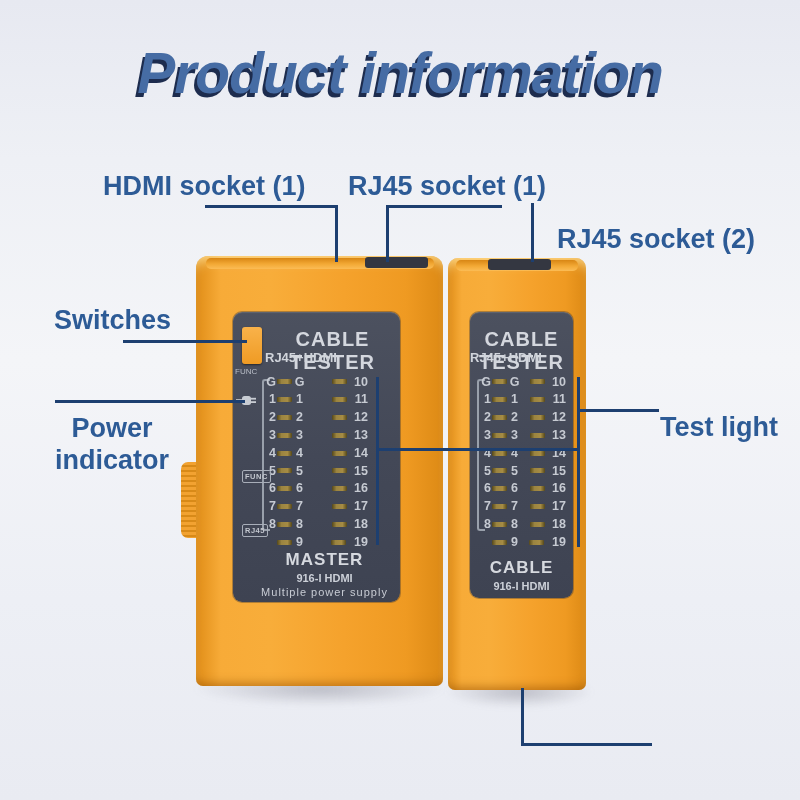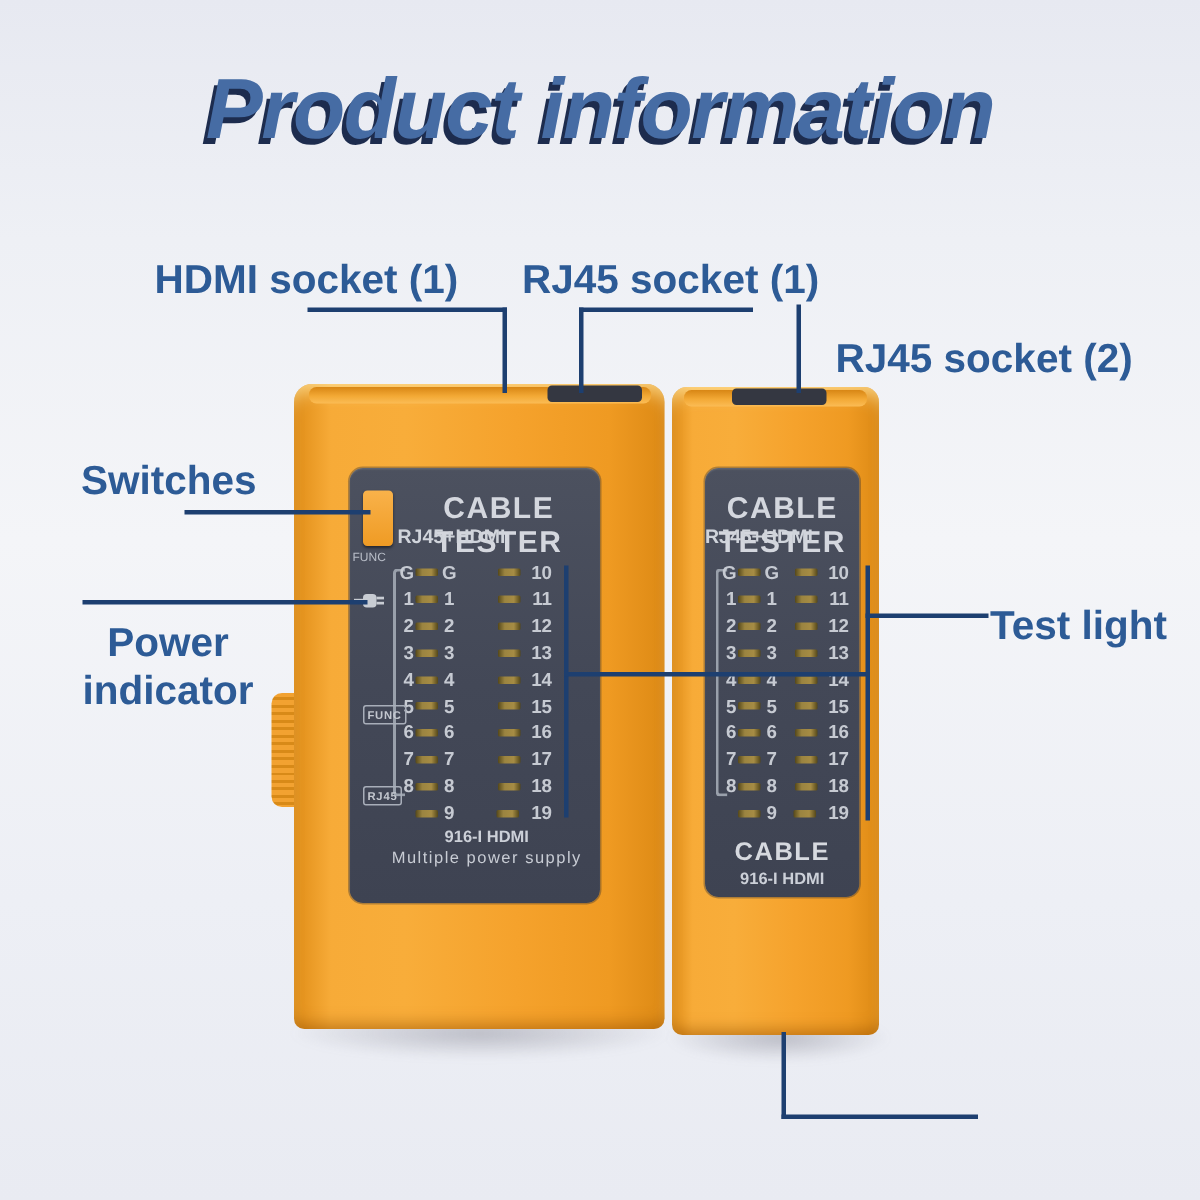--- a/index.html
+++ b/index.html
@@ -10,21 +10,21 @@
   .title{position:absolute;left:0;top:40px;width:800px;text-align:center;
          font-size:57px;font-weight:bold;font-style:italic;color:#466ca4;
          letter-spacing:-1px;text-shadow:-3px 4px 0 #1d2c4e;}
   
   .lbl{position:absolute;font-size:27px;font-weight:bold;color:#2d5b96;white-space:nowrap;z-index:7;}
   .lbl-hdmi1{left:103px;top:171px;}
   .lbl-rj451{left:348px;top:171px;}
   .lbl-rj452{left:557px;top:224px;}
   .lbl-switches{left:54px;top:305px;}
   .lbl-power{left:32px;top:412px;width:160px;text-align:center;white-space:normal;line-height:32px;}
-  .lbl-testlight{left:660px;top:402px;}
+  .lbl-testlight{left:660px;top:412px;}
   .lbl-hdmi2{left:540px;top:706px;}
   
   .line{position:absolute;background:#1d3f70;z-index:6;}
   .l-hdmi1-h{left:205px;top:205px;width:133px;height:3px;}
   .l-hdmi1-v{left:335px;top:205px;width:3px;height:57px;}
   .l-rj451-h{left:386px;top:205px;width:116px;height:3px;}
   .l-rj451-v{left:386px;top:205px;width:3px;height:57px;}
   .l-rj452-v{left:531px;top:203px;width:3px;height:59px;}
   .l-switches{left:123px;top:340px;width:124px;height:3px;}
   .l-power{left:55px;top:400px;width:190px;height:3px;}
@@ -219,20 +219,21 @@
             <span class="led"></span>
             <span class="cl c2">9</span>
             <span class="sp" style="display: block;"></span>
             <span class="led led2" style="margin-left: 0px;"></span>
             <span class="cl c3">19</span>
           </div>
         </div>
       <div class="side-tag tag-hdmi">FUNC</div>
       <div class="side-tag tag-rj45">RJ45</div>
       <div class="footer footer-m">
+        <div class="f1">MASTER</div>
         <div class="f2">916-I HDMI</div>
         <div class="f3">Multiple power supply</div>
       </div>
     </div>
   </div>
 
   <div class="device device-r">
     <div class="recess recess-r"></div>
     <div class="slot slot-r"></div>
     <div class="panel panel-r">

